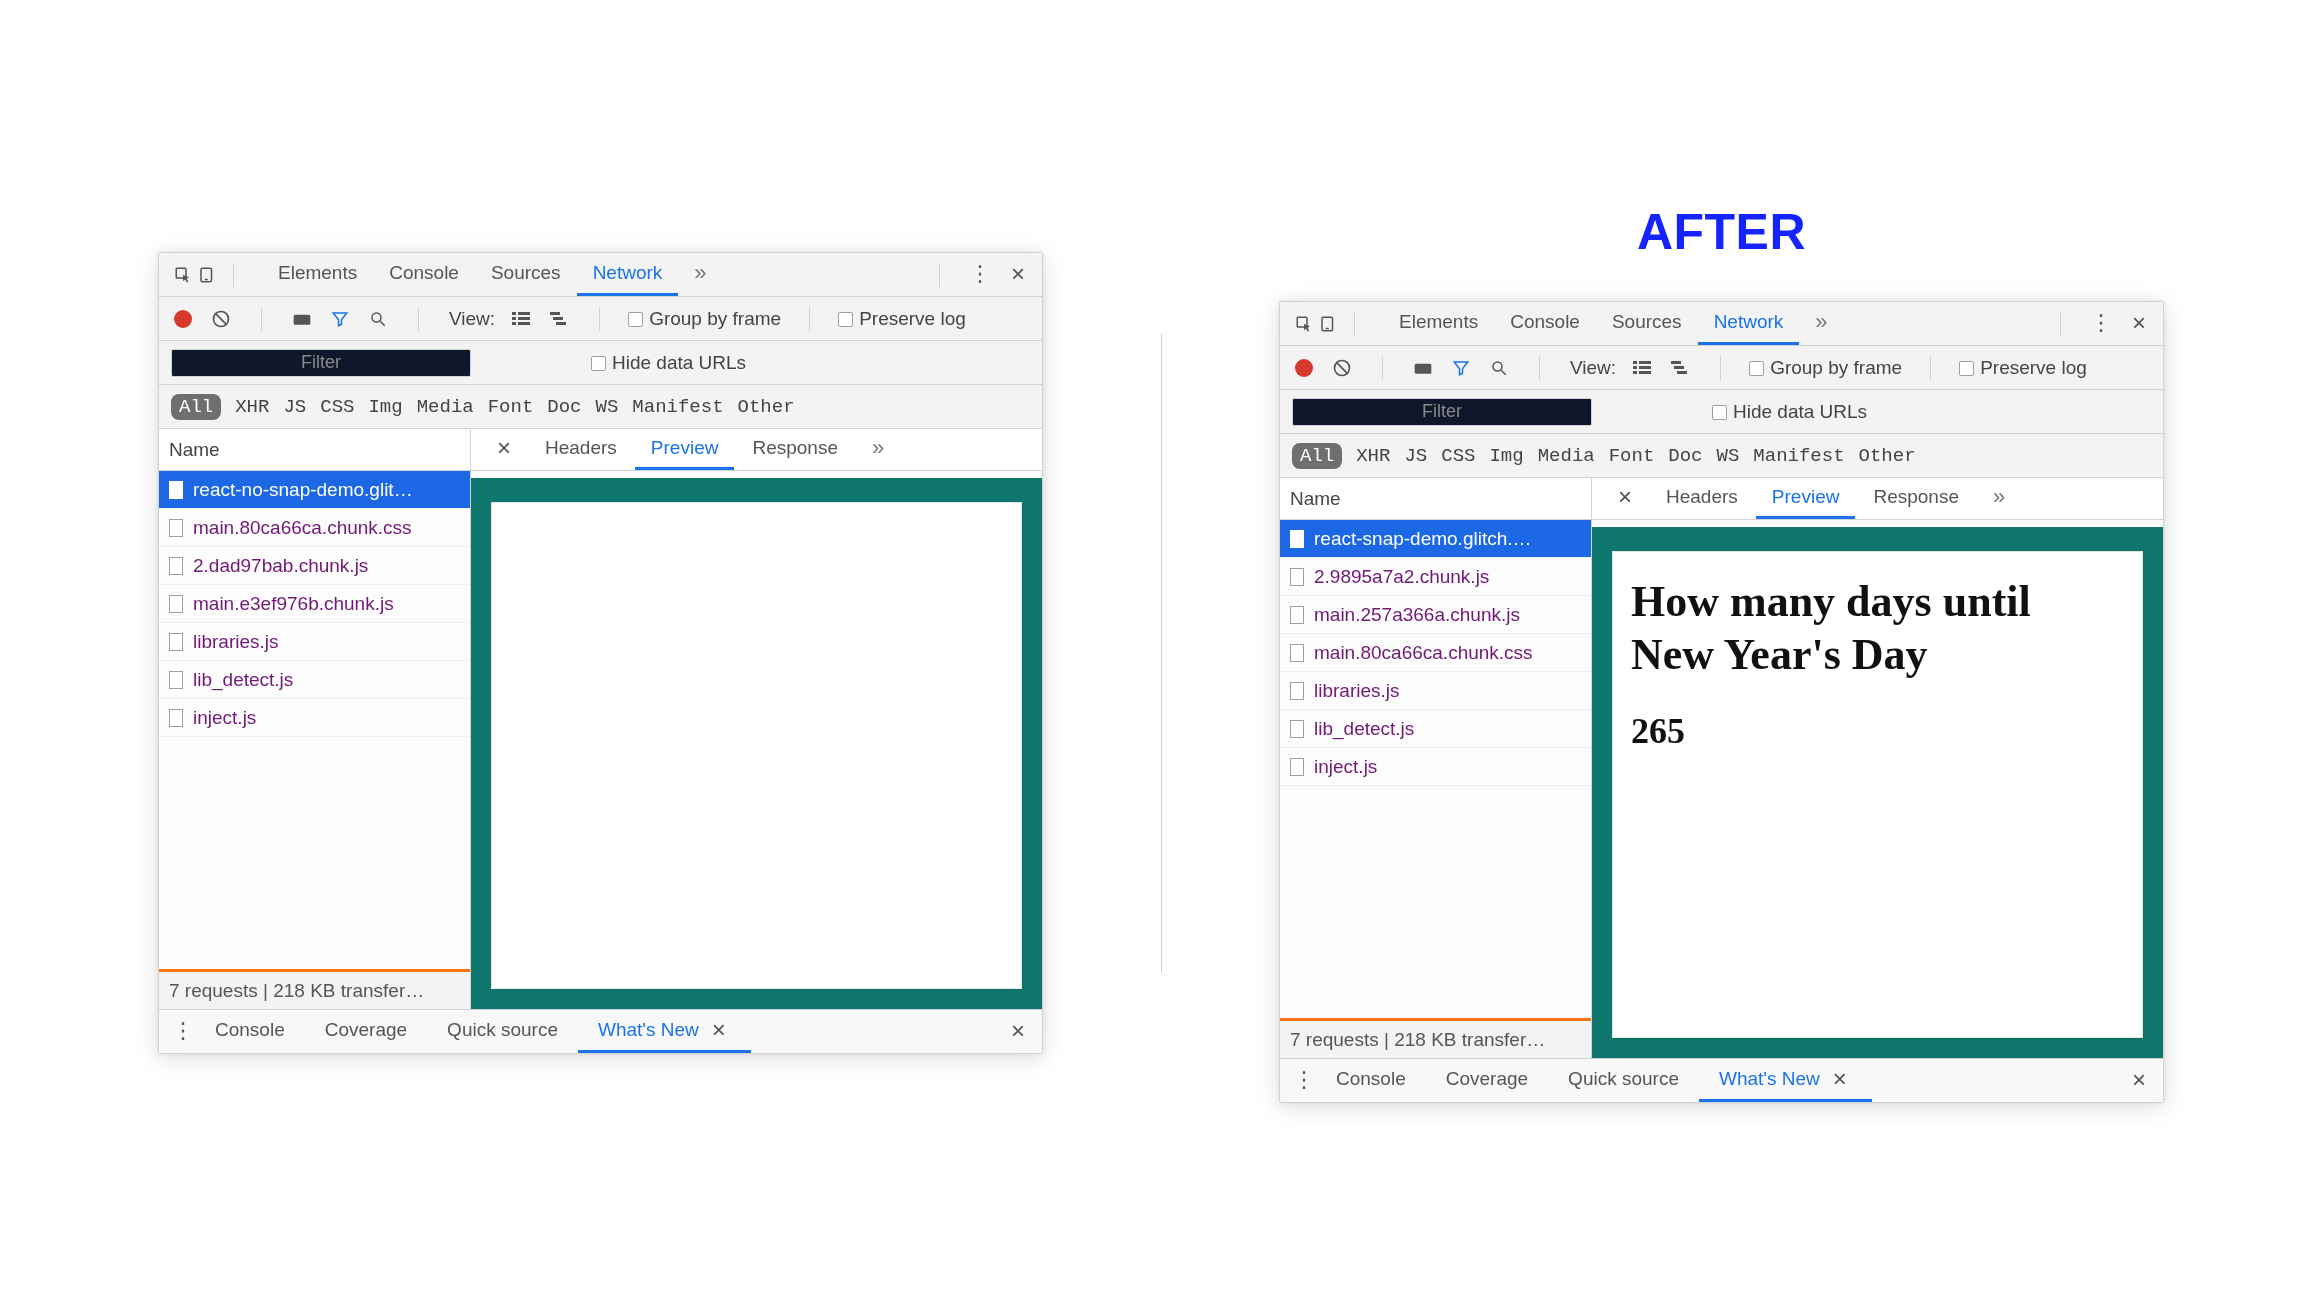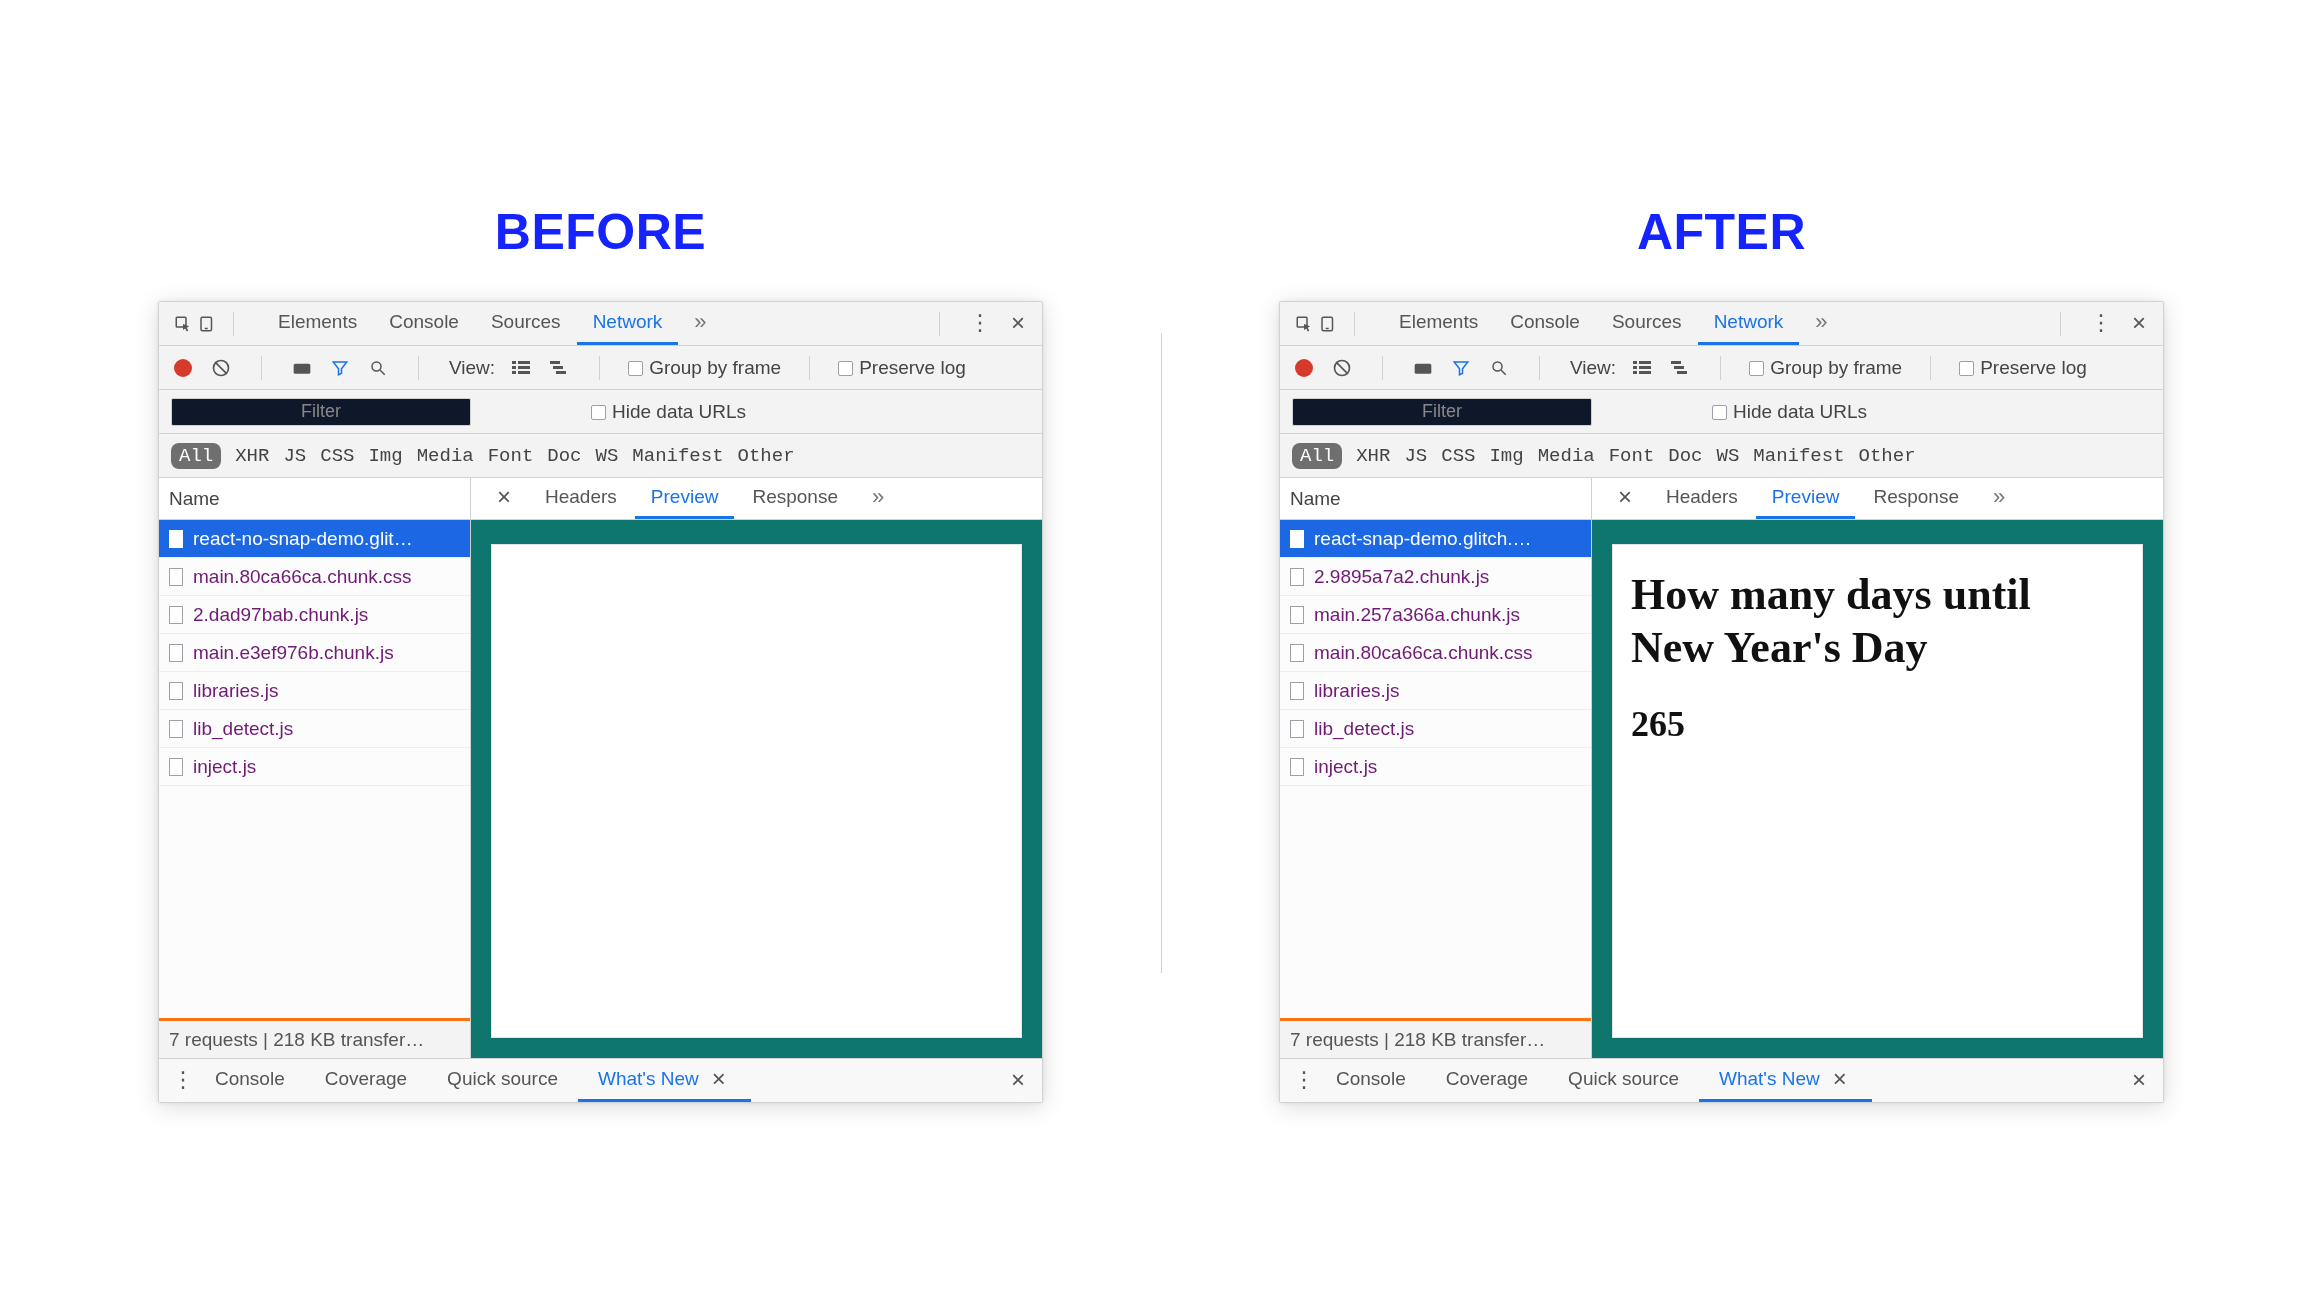--- a/index.html
+++ b/index.html
@@ -142,21 +142,21 @@
   .namerow {
     height: 38px; display:flex; align-items:center; padding: 0 10px; gap:10px;
     border-bottom: 1px solid #eee; font-size:19px; color:#701a75;
     white-space:nowrap; overflow:hidden; text-overflow:ellipsis;
     cursor:pointer;
   }
   .namerow.sel { background:#1b67e4; color:#fff; }
   .doc-icon { width:14px; height:18px; border:1px solid #9aa0a6; background:#fff; }
   .namerow.sel .doc-icon { border-color:#fff; }
 
-  .detailcol { flex:1; display:flex; flex-direction:column; }
+  .detailcol { flex:1; display:flex; flex-direction:column;gap:7px; }
   .detailtabs {
     height: 42px; display:flex; align-items:center; gap: 2px;
     border-bottom:1px solid #d0d3d6; padding: 0 10px; background:#fff;
   }
   .dtab { padding: 0 16px; height:100%; display:flex; align-items:center; color:#555; border-bottom:3px solid transparent; cursor:pointer;}
   .dtab.active { color:#1a73e8; border-bottom-color:#1a73e8; }
   .dtab.close { color:#555; }
 
   .preview-area { flex:1; background:#0f766e; padding: 24px 20px 20px 20px; }
   .preview-surface {
@@ -198,21 +198,20 @@
   .dots::before { content:"⋮"; color:#555; font-size:22px; line-height:1;}
   svg { display:block; }
 </style>
 </head>
 <body>
 
 <div class="stage">
   <div class="split">
 
     <div class="column">
-      <div class="label">BEFORE</div>
       <div class="devtools">
 
         <div class="row toprow">
           <span class="icon-btn">
             <svg width="18" height="18" viewBox="0 0 24 24" fill="none" stroke="#555" stroke-width="2">
                 <rect x="3" y="3" width="13" height="13" rx="1"></rect>
                 <path d="M12 12 l8 3 -3 2 2 4 -2 1 -2 -4 -3 2 z" fill="#555" stroke="none"></path>
               </svg>
           </span>
           <span class="icon-btn">

